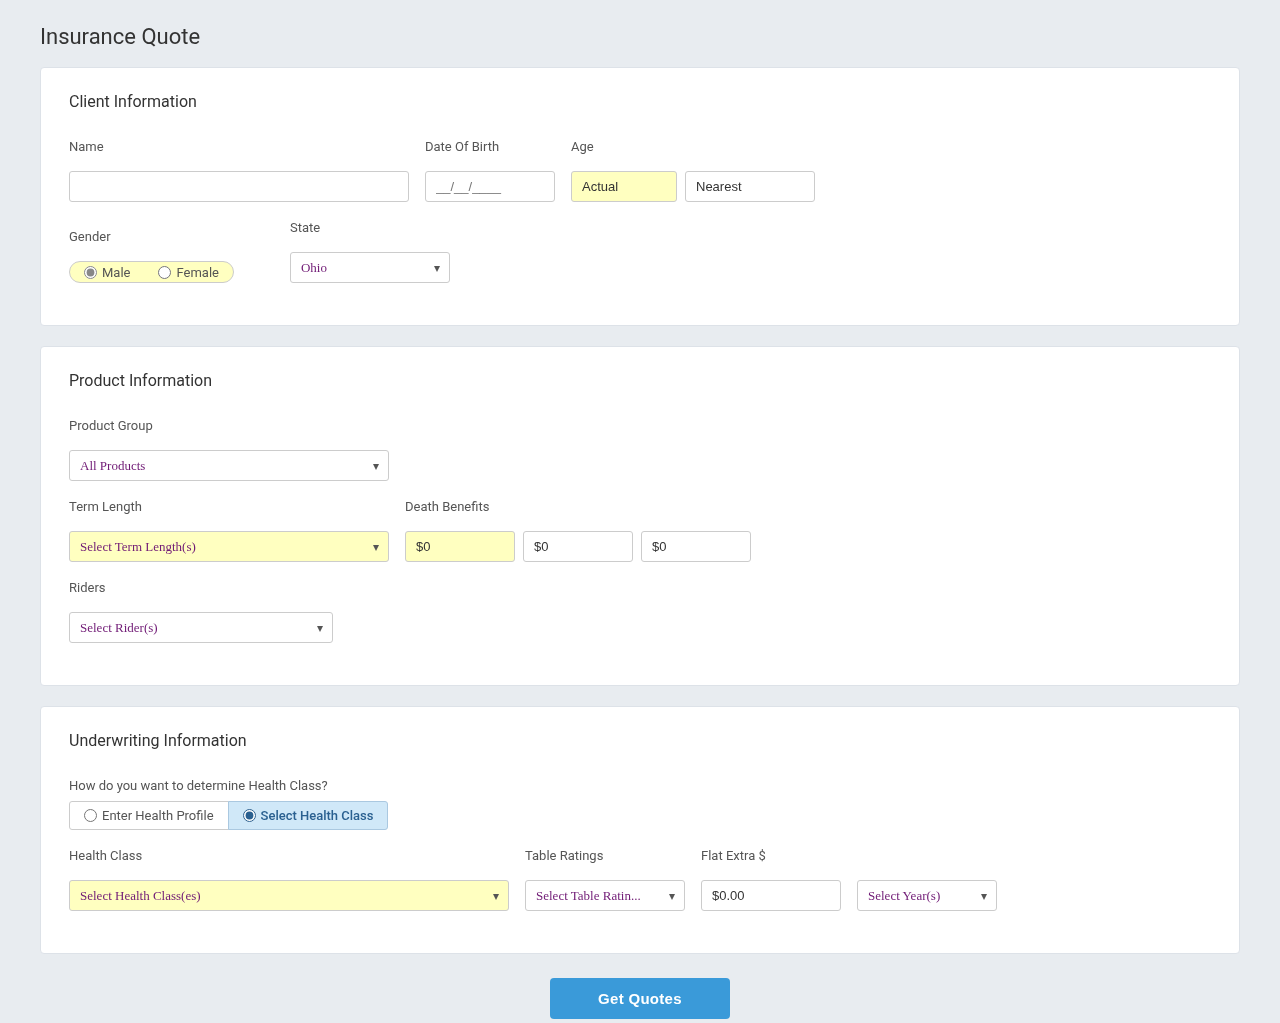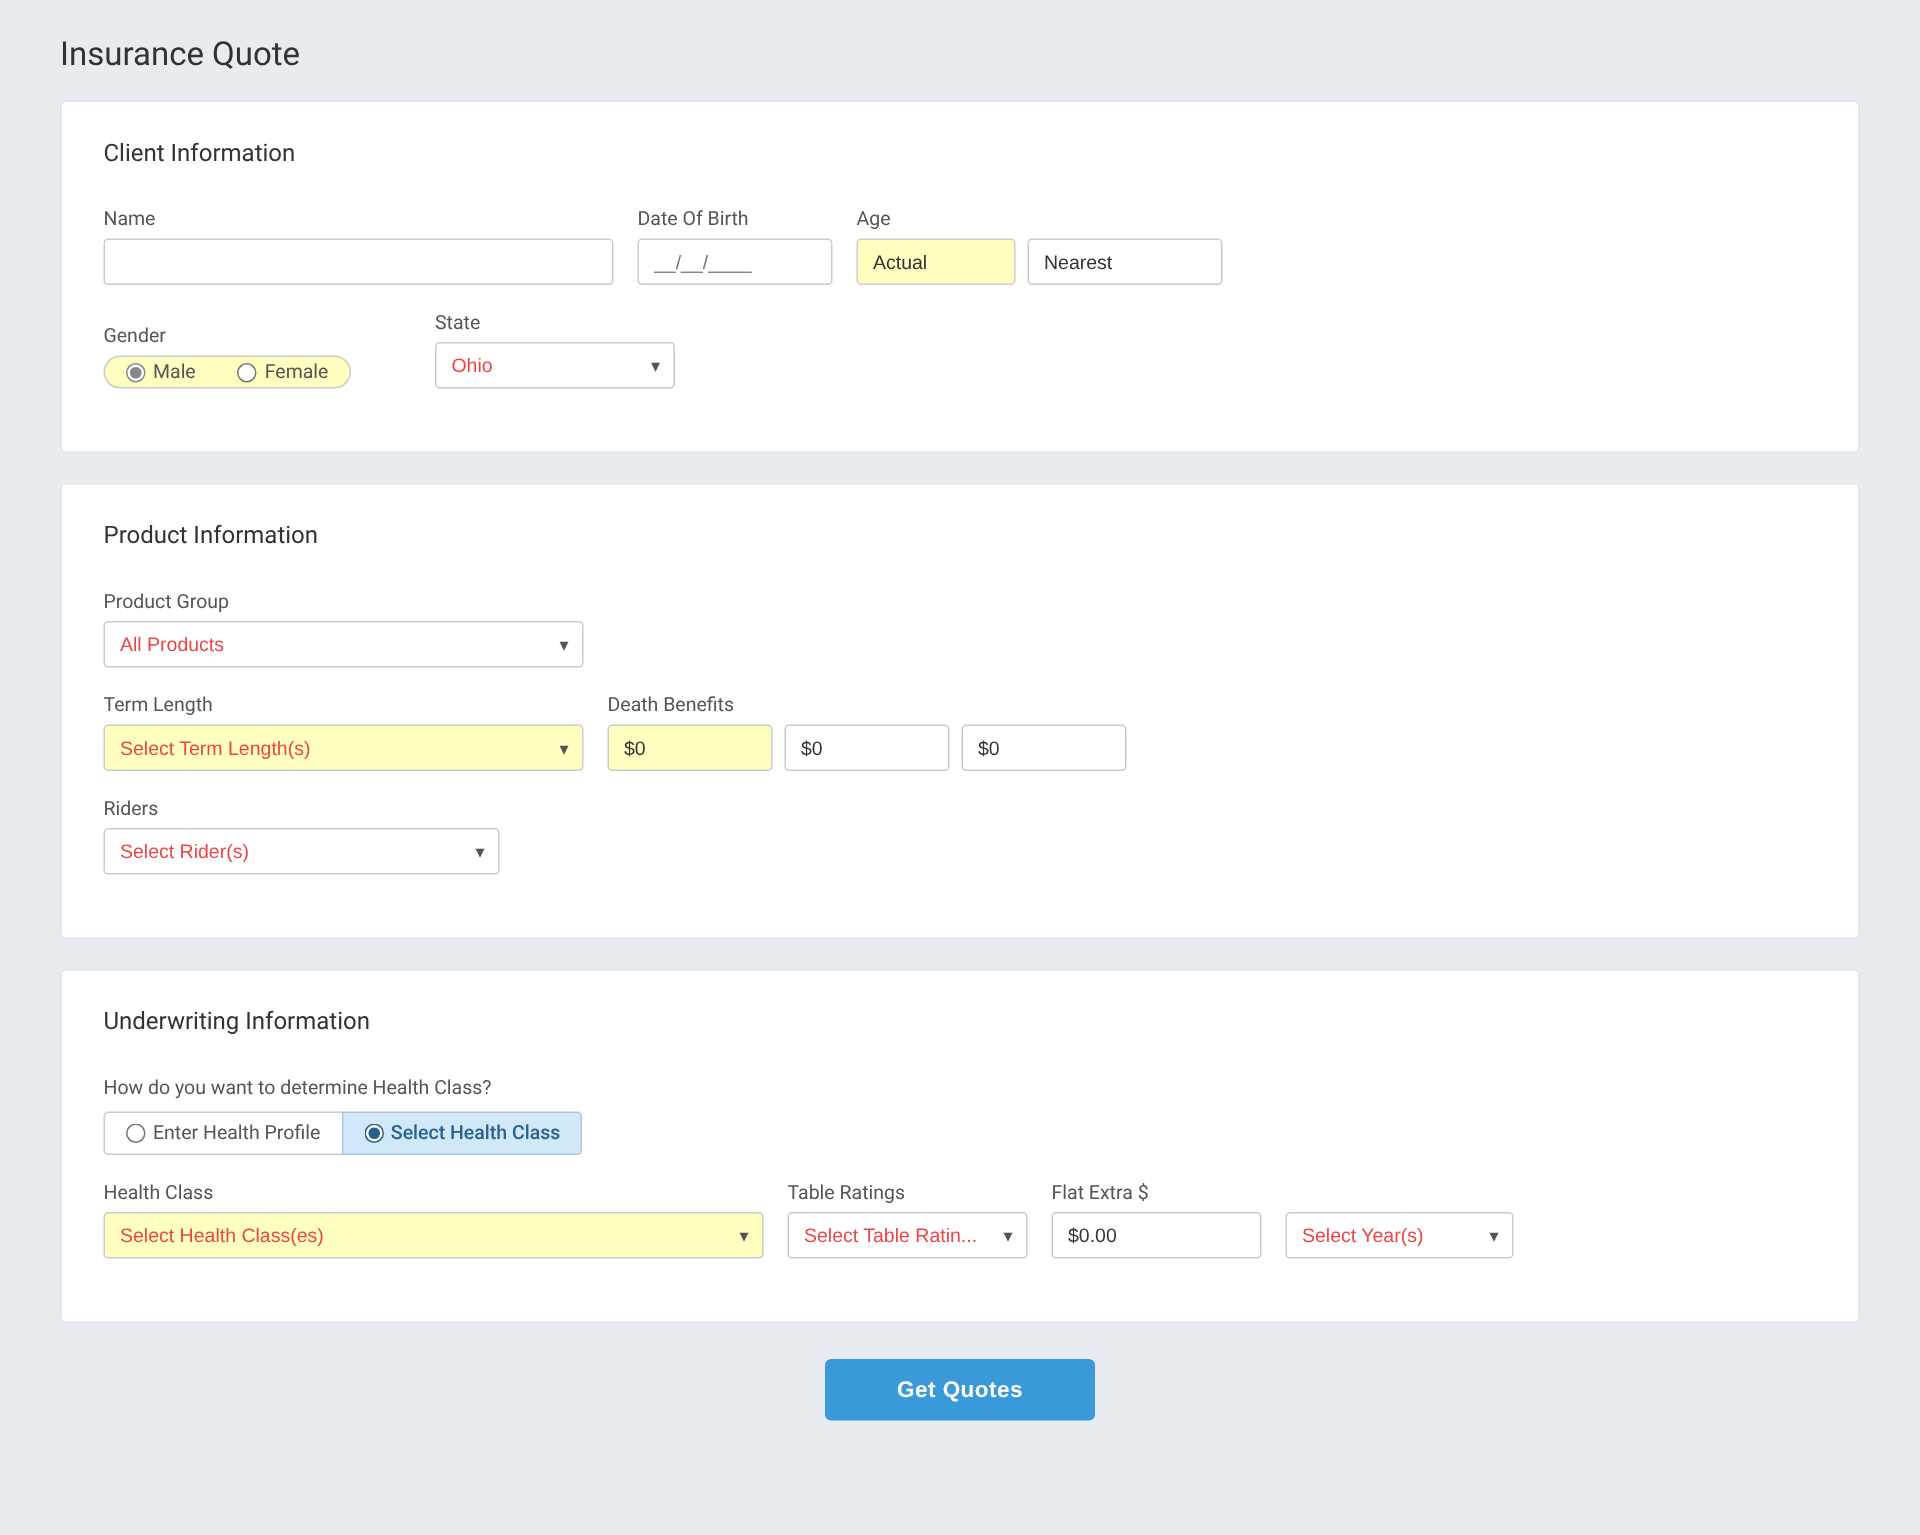--- a/index.html
+++ b/index.html
@@ -34,21 +34,21 @@
     .form-row {
       display: flex;
       flex-wrap: wrap;
       gap: 16px;
       margin-bottom: 18px;
       align-items: flex-end;
     }
     .form-group {
       display: flex;
       flex-direction: column;
-      gap: 5px;
+      gap: 17px;
     }
     .form-group label {
       font-size: 13px;
       color: #555;
       font-weight: 400;
     }
     .form-group input[type="text"],
     .form-group input[type="date"] {
       border: 1px solid #ccc;
       border-radius: 3px;
@@ -90,26 +90,27 @@
       accent-color: #888;
       margin: 0;
     }
 
     
     .form-group select {
       border: 1px solid #ccc;
       border-radius: 3px;
       padding: 7px 28px 7px 10px;
       font-size: 13px;
-      color: #ef4444;
+      color: #701a75;
       background: #fff;
       appearance: none;
       -webkit-appearance: none;
       outline: none;
       cursor: pointer;
+      font-family: Liberation Serif, serif;
     }
     .select-wrapper {
       position: relative;
       display: inline-block;
     }
     .select-wrapper::after {
       content: "▾";
       position: absolute;
       right: 10px;
       top: 50%;
@@ -121,21 +122,21 @@
     .select-yellow select {
       background: #ffffc0;
     }
     .state-select { width: 160px; }
     .product-type-select { width: 320px; }
     .product-group-select { width: 320px; }
     .term-length-select { width: 320px; }
     .riders-select { width: 264px; }
     .health-class-select { width: 440px; }
     .table-rating-select { width: 160px; }
-    .year-select { width: 152px; }
+    .year-select { width: 140px; }
 
     
     .death-benefit-input { width: 110px; }
 
     
     .flat-extra-input { width: 140px; }
 
     
     .uw-radio-group {
       display: flex;

